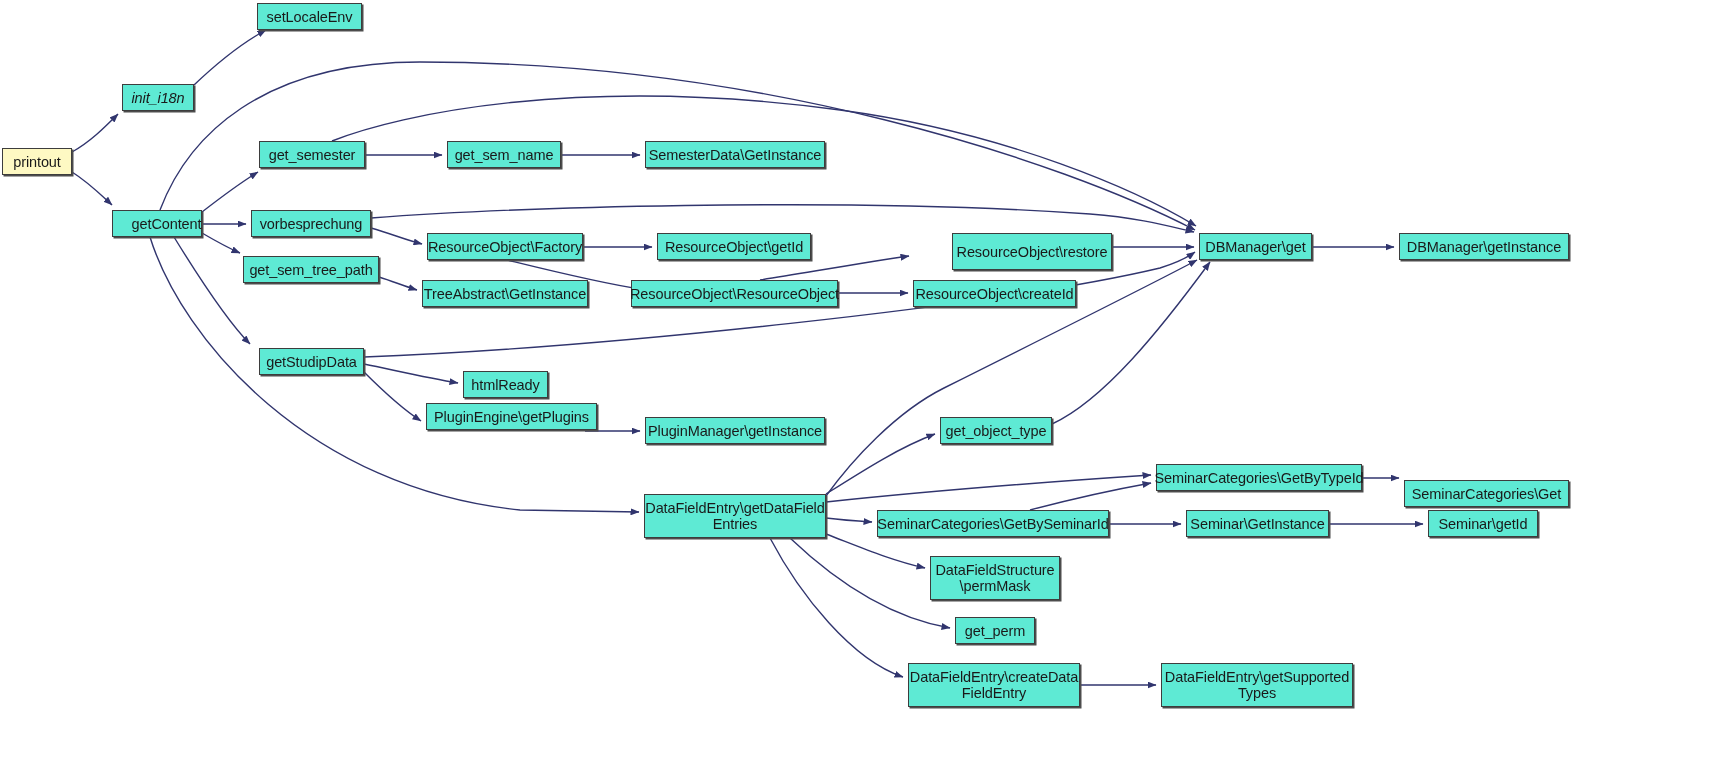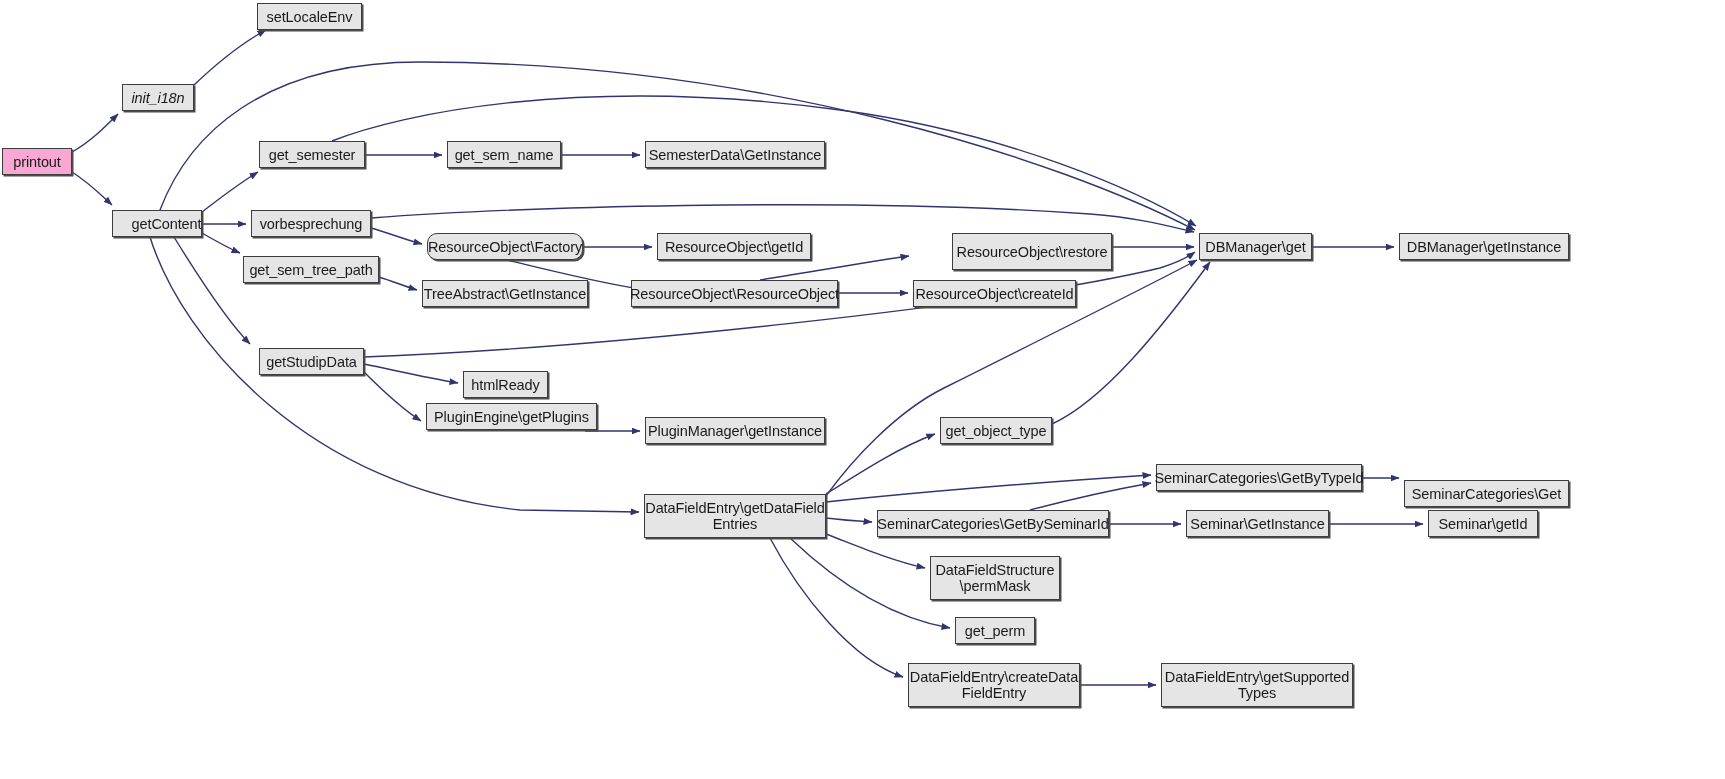--- a/index.html
+++ b/index.html
@@ -20,35 +20,35 @@
     left: 0;
     top: 0;
     width: 1725px;
     height: 779px;
     pointer-events: none;
   }
   .node {
     position: absolute;
     box-sizing: border-box;
     border: 1px solid #3d3d3d;
-    background: #e5e5e5;
+    background: #5eead4;
     color: #1a1a1a;
     font-size: 14.5px;
     line-height: 16px;
     display: flex;
     align-items: center;
     justify-content: center;
     text-align: center;
     white-space: pre-line;
     letter-spacing: -0.1px;
     box-shadow: 1.5px 1.5px 0 0 #4d4d4d;
     z-index: 2;
   }
   .node.root {
-    background: #f9a8d4;
+    background: #fef9c3;
   }
 </style>
 </head>
 <body>
 
 <div id="graph-root">
   <svg id="edge-layer" viewBox="0 0 1725 779">
     <defs>
       <marker id="arrowhead" markerWidth="9" markerHeight="7" refX="8.5" refY="3.5" orient="auto" markerUnits="userSpaceOnUse">
         <polygon points="0,0 9,3.5 0,7" fill="#31356e"></polygon>
@@ -98,21 +98,21 @@
   <div id="node-group">
       <div class="node root" style="left: 2px; top: 148px; width: 70px; height: 27px;">printout</div>
       <div class="node" style="left: 122px; top: 84px; width: 72px; height: 27px; font-style: italic;">init_i18n</div>
       <div class="node" style="left: 257px; top: 3px; width: 105px; height: 27px;">setLocaleEnv</div>
       <div class="node" style="left: 112px; top: 210px; width: 90px; height: 27px; padding-left: 19px;">getContent</div>
       <div class="node" style="left: 259px; top: 141px; width: 106px; height: 27px;">get_semester</div>
       <div class="node" style="left: 447px; top: 141px; width: 114px; height: 27px;">get_sem_name</div>
       <div class="node" style="left: 645px; top: 141px; width: 180px; height: 27px;">SemesterData\GetInstance</div>
       <div class="node" style="left: 251px; top: 210px; width: 120px; height: 27px;">vorbesprechung</div>
       <div class="node" style="left: 243px; top: 256px; width: 136px; height: 27px;">get_sem_tree_path</div>
-      <div class="node" style="left: 427px; top: 233px; width: 156px; height: 27px; border-radius: 10px;">ResourceObject\Factory</div>
+      <div class="node" style="left: 427px; top: 233px; width: 156px; height: 27px;">ResourceObject\Factory</div>
       <div class="node" style="left: 422px; top: 280px; width: 166px; height: 27px;">TreeAbstract\GetInstance</div>
       <div class="node" style="left: 657px; top: 233px; width: 154px; height: 27px;">ResourceObject\getId</div>
       <div class="node" style="left: 631px; top: 280px; width: 207px; height: 27px;">ResourceObject\ResourceObject</div>
       <div class="node" style="left: 952px; top: 233px; width: 160px; height: 37px;">ResourceObject\restore</div>
       <div class="node" style="left: 913px; top: 280px; width: 163px; height: 27px;">ResourceObject\createId</div>
       <div class="node" style="left: 1199px; top: 233px; width: 113px; height: 27px;">DBManager\get</div>
       <div class="node" style="left: 1399px; top: 233px; width: 170px; height: 27px;">DBManager\getInstance</div>
       <div class="node" style="left: 259px; top: 348px; width: 105px; height: 27px;">getStudipData</div>
       <div class="node" style="left: 463px; top: 371px; width: 85px; height: 27px;">htmlReady</div>
       <div class="node" style="left: 426px; top: 403px; width: 171px; height: 27px;">PluginEngine\getPlugins</div>

